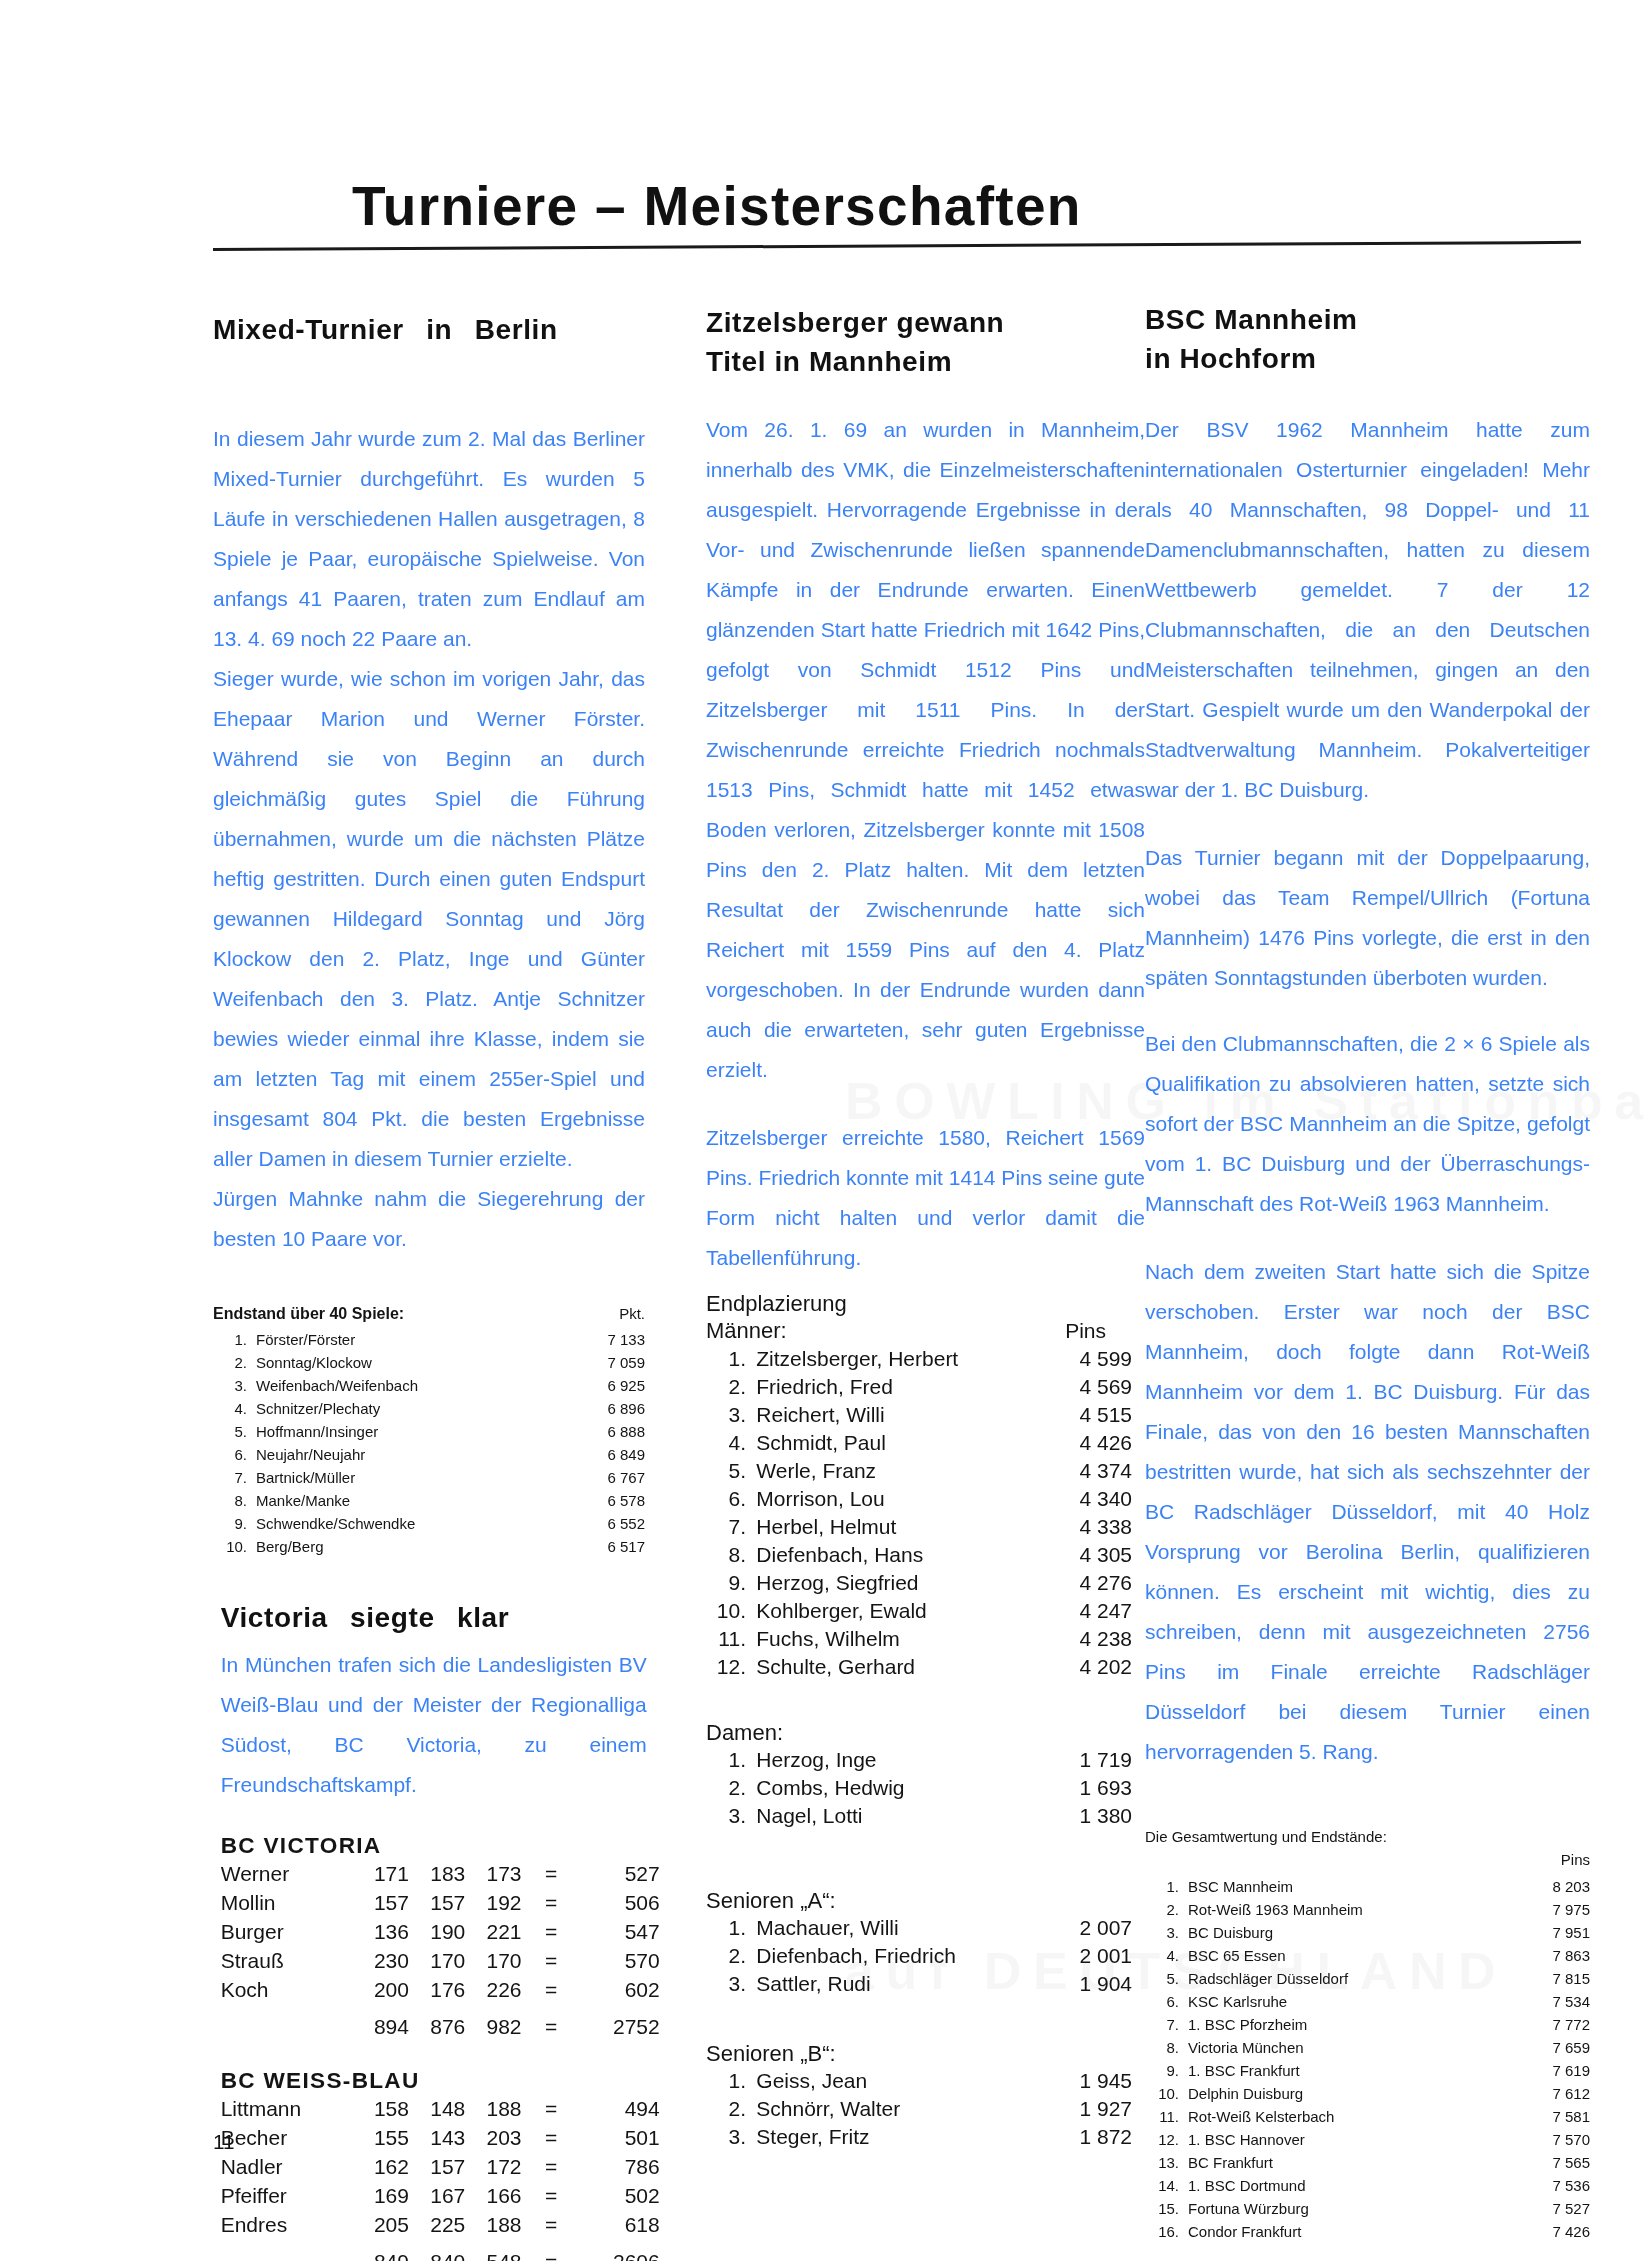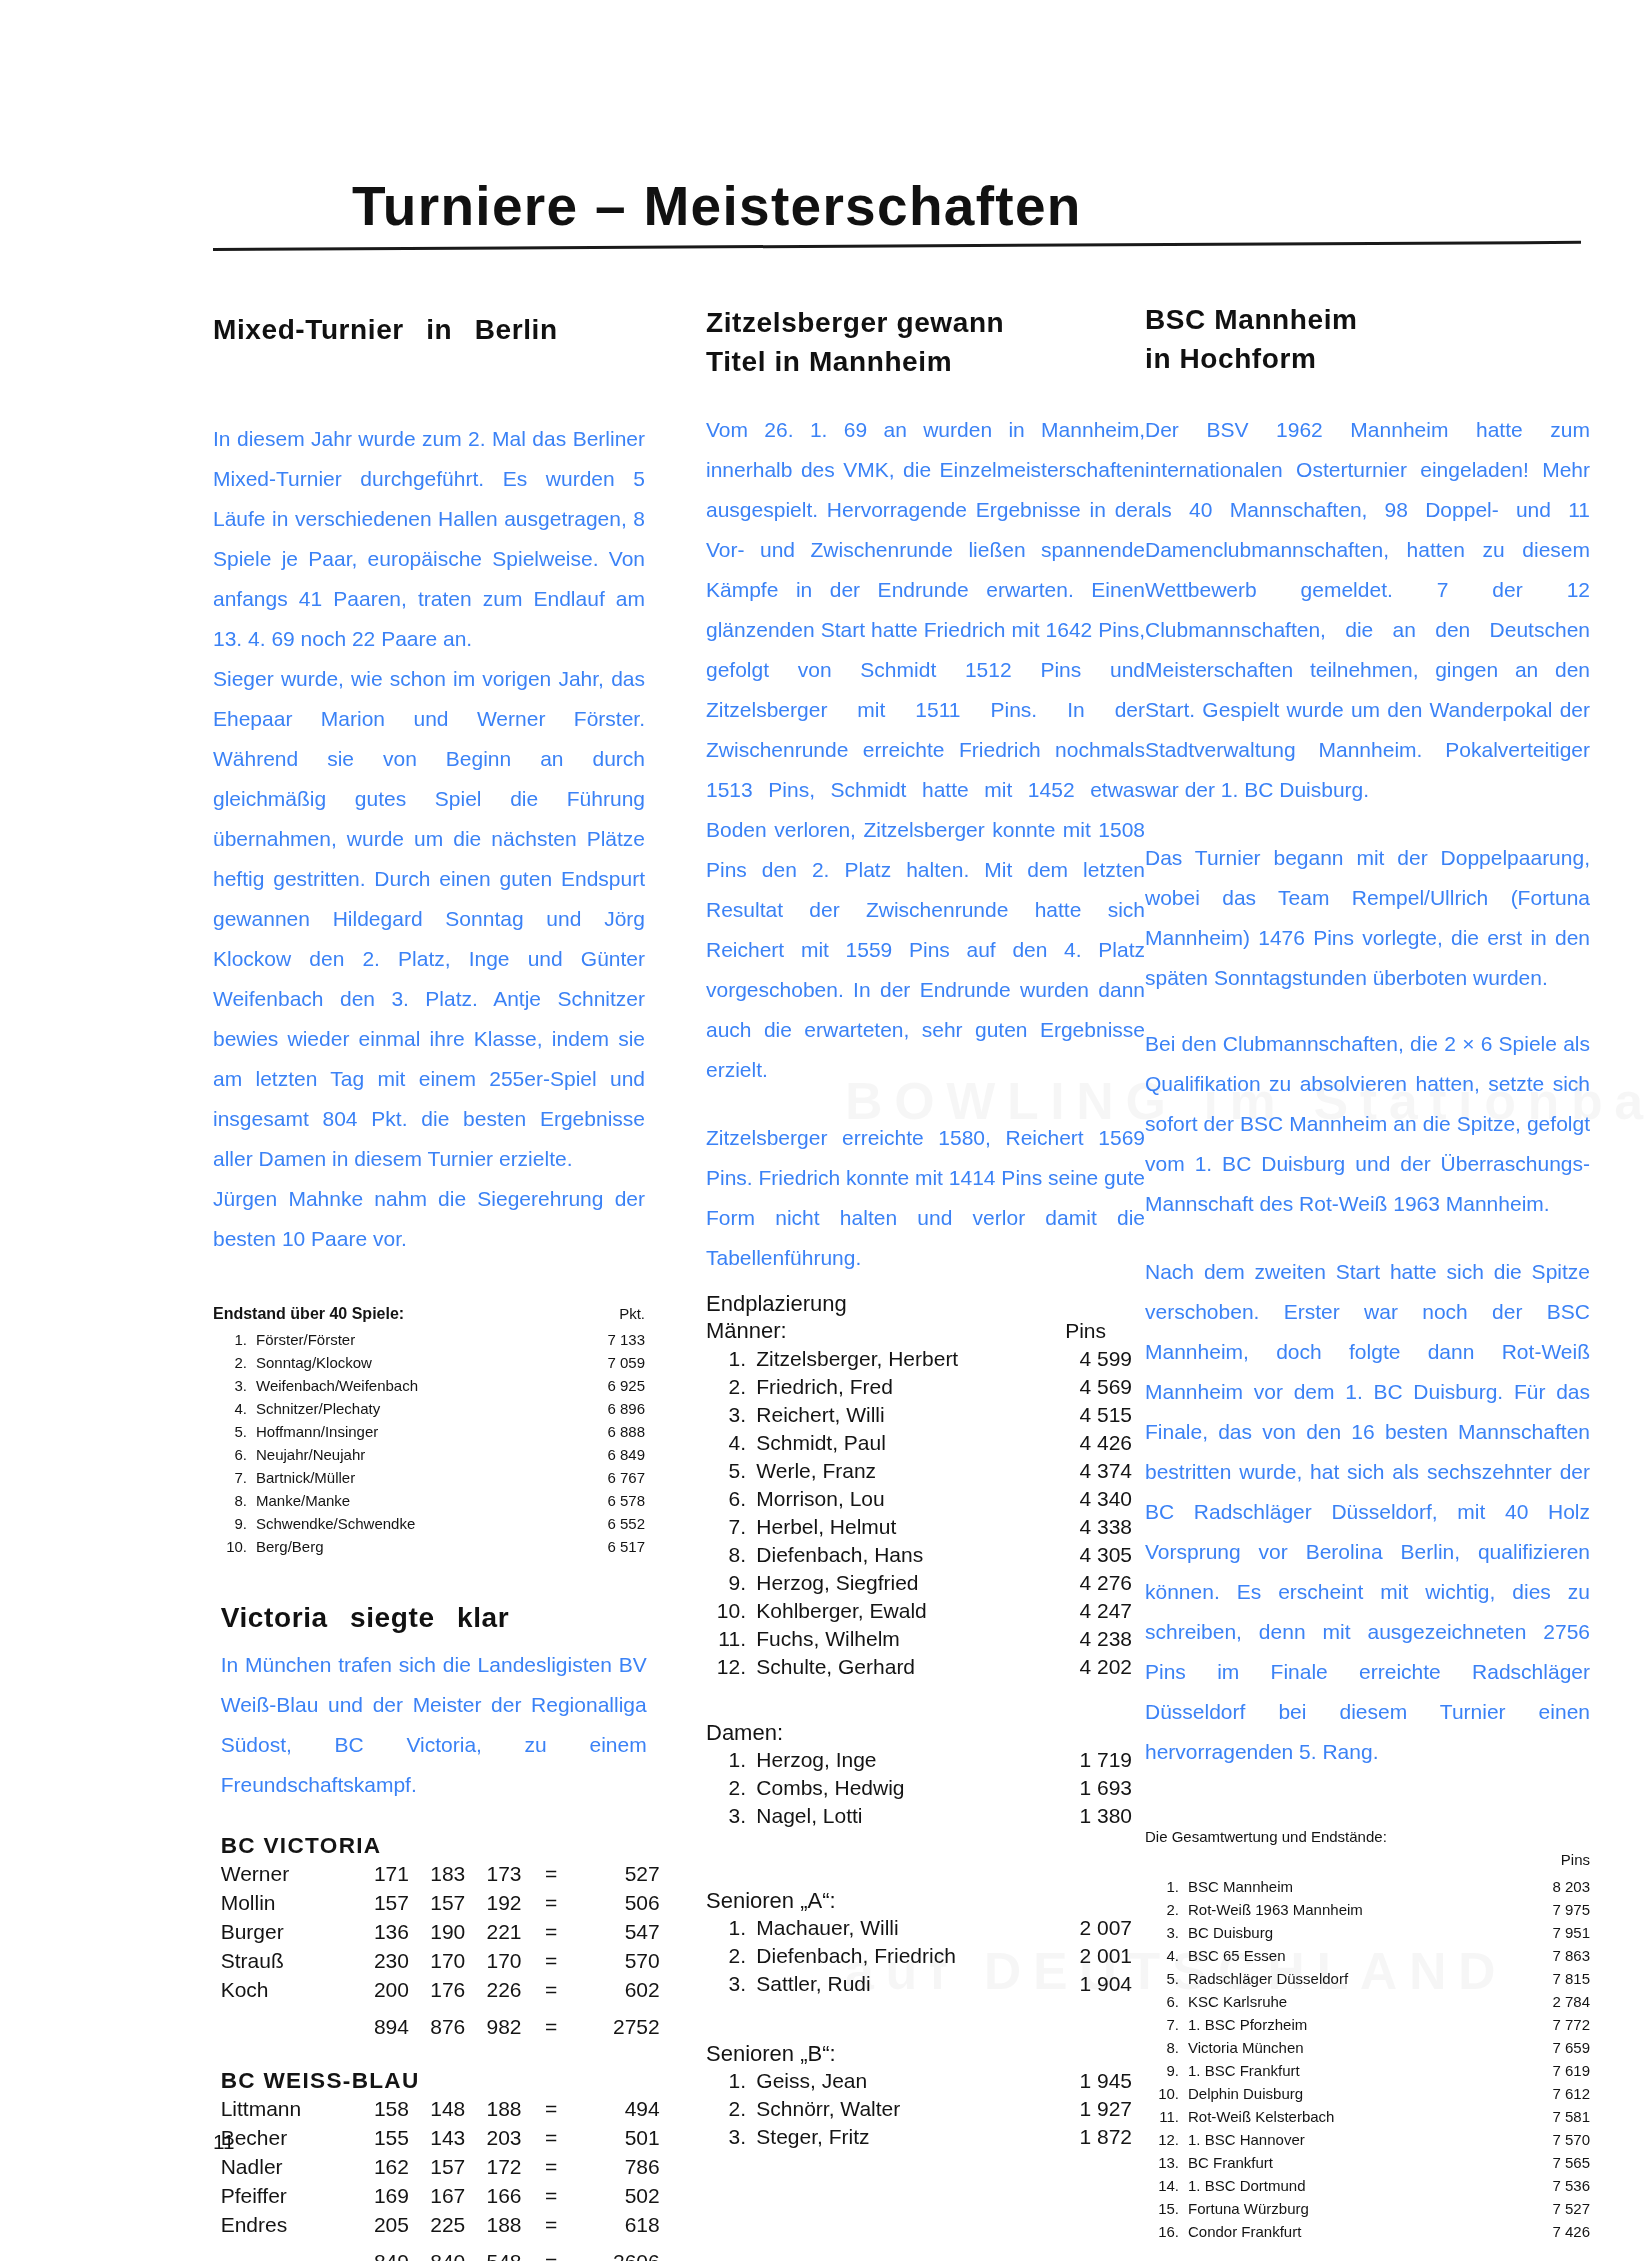--- a/index.html
+++ b/index.html
@@ -455,21 +455,21 @@
               <td class="val">7 863</td>
             </tr>
         <tr>
               <td class="rk">5.</td>
               <td>Radschläger Düsseldorf</td>
               <td class="val">7 815</td>
             </tr>
         <tr>
               <td class="rk">6.</td>
               <td>KSC Karlsruhe</td>
-              <td class="val">2 784</td>
+              <td class="val">7 534</td>
             </tr>
         <tr>
               <td class="rk">7.</td>
               <td>1. BSC Pforzheim</td>
               <td class="val">7 772</td>
             </tr>
         <tr>
               <td class="rk">8.</td>
               <td>Victoria München</td>
               <td class="val">7 659</td>

